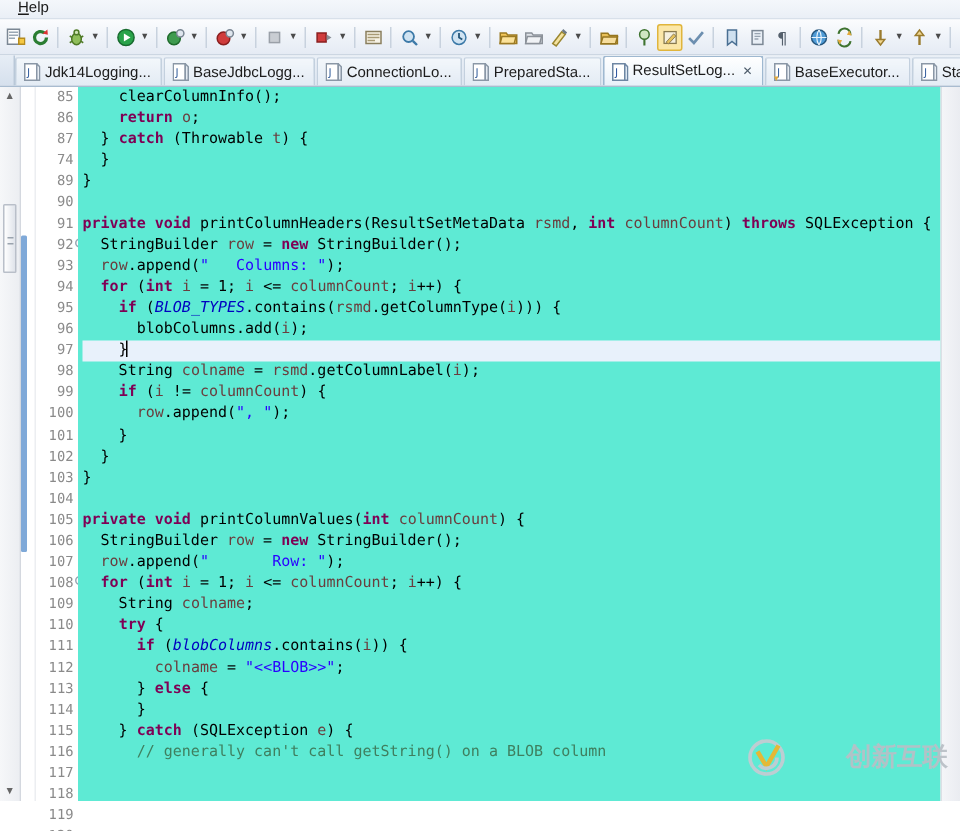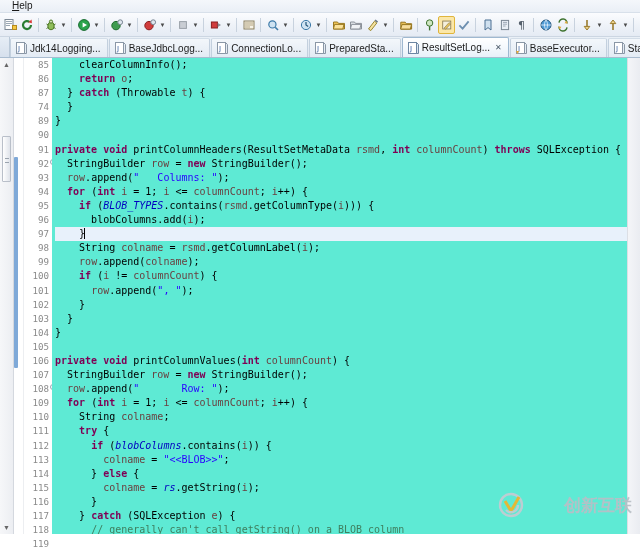--- a/index.html
+++ b/index.html
@@ -657,37 +657,35 @@
       <div class="code-line"><span class="tok-plain">}</span></div>
       <div class="code-line"></div>
       <div class="code-line"><span class="tok-kw">private</span><span class="tok-plain"> </span><span class="tok-kw">void</span><span class="tok-plain"> printColumnHeaders(ResultSetMetaData </span><span class="tok-loc">rsmd</span><span class="tok-plain">, </span><span class="tok-kw">int</span><span class="tok-plain"> </span><span class="tok-loc">columnCount</span><span class="tok-plain">) </span><span class="tok-kw">throws</span><span class="tok-plain"> SQLException {</span></div>
       <div class="code-line"><span class="tok-plain">  StringBuilder </span><span class="tok-loc">row</span><span class="tok-plain"> = </span><span class="tok-kw">new</span><span class="tok-plain"> StringBuilder();</span></div>
       <div class="code-line"><span class="tok-plain">  </span><span class="tok-loc">row</span><span class="tok-plain">.append(</span><span class="tok-str">"   Columns: "</span><span class="tok-plain">);</span></div>
       <div class="code-line"><span class="tok-plain">  </span><span class="tok-kw">for</span><span class="tok-plain"> (</span><span class="tok-kw">int</span><span class="tok-plain"> </span><span class="tok-loc">i</span><span class="tok-plain"> = 1; </span><span class="tok-loc">i</span><span class="tok-plain"> &lt;= </span><span class="tok-loc">columnCount</span><span class="tok-plain">; </span><span class="tok-loc">i</span><span class="tok-plain">++) {</span></div>
       <div class="code-line"><span class="tok-plain">    </span><span class="tok-kw">if</span><span class="tok-plain"> (</span><span class="tok-fld">BLOB_TYPES</span><span class="tok-plain">.contains(</span><span class="tok-loc">rsmd</span><span class="tok-plain">.getColumnType(</span><span class="tok-loc">i</span><span class="tok-plain">))) {</span></div>
       <div class="code-line"><span class="tok-plain">      blobColumns.add(</span><span class="tok-loc">i</span><span class="tok-plain">);</span></div>
       <div class="code-line current"><span class="tok-plain">    }</span><span class="caret"></span></div>
       <div class="code-line"><span class="tok-plain">    String </span><span class="tok-loc">colname</span><span class="tok-plain"> = </span><span class="tok-loc">rsmd</span><span class="tok-plain">.getColumnLabel(</span><span class="tok-loc">i</span><span class="tok-plain">);</span></div>
-      <div class="code-line"><span class="tok-plain">    </span><span class="tok-loc">row</span><span class="tok-plain">.append(</span><span class="tok-loc">colname</span><span class="tok-plain">);</span></div>
       <div class="code-line"><span class="tok-plain">    </span><span class="tok-kw">if</span><span class="tok-plain"> (</span><span class="tok-loc">i</span><span class="tok-plain"> != </span><span class="tok-loc">columnCount</span><span class="tok-plain">) {</span></div>
       <div class="code-line"><span class="tok-plain">      </span><span class="tok-loc">row</span><span class="tok-plain">.append(</span><span class="tok-str">", "</span><span class="tok-plain">);</span></div>
       <div class="code-line"><span class="tok-plain">    }</span></div>
       <div class="code-line"><span class="tok-plain">  }</span></div>
       <div class="code-line"><span class="tok-plain">}</span></div>
       <div class="code-line"></div>
       <div class="code-line"><span class="tok-kw">private</span><span class="tok-plain"> </span><span class="tok-kw">void</span><span class="tok-plain"> printColumnValues(</span><span class="tok-kw">int</span><span class="tok-plain"> </span><span class="tok-loc">columnCount</span><span class="tok-plain">) {</span></div>
       <div class="code-line"><span class="tok-plain">  StringBuilder </span><span class="tok-loc">row</span><span class="tok-plain"> = </span><span class="tok-kw">new</span><span class="tok-plain"> StringBuilder();</span></div>
       <div class="code-line"><span class="tok-plain">  </span><span class="tok-loc">row</span><span class="tok-plain">.append(</span><span class="tok-str">"       Row: "</span><span class="tok-plain">);</span></div>
       <div class="code-line"><span class="tok-plain">  </span><span class="tok-kw">for</span><span class="tok-plain"> (</span><span class="tok-kw">int</span><span class="tok-plain"> </span><span class="tok-loc">i</span><span class="tok-plain"> = 1; </span><span class="tok-loc">i</span><span class="tok-plain"> &lt;= </span><span class="tok-loc">columnCount</span><span class="tok-plain">; </span><span class="tok-loc">i</span><span class="tok-plain">++) {</span></div>
       <div class="code-line"><span class="tok-plain">    String </span><span class="tok-loc">colname</span><span class="tok-plain">;</span></div>
       <div class="code-line"><span class="tok-plain">    </span><span class="tok-kw">try</span><span class="tok-plain"> {</span></div>
       <div class="code-line"><span class="tok-plain">      </span><span class="tok-kw">if</span><span class="tok-plain"> (</span><span class="tok-fld">blobColumns</span><span class="tok-plain">.contains(</span><span class="tok-loc">i</span><span class="tok-plain">)) {</span></div>
       <div class="code-line"><span class="tok-plain">        </span><span class="tok-loc">colname</span><span class="tok-plain"> = </span><span class="tok-str">"&lt;&lt;BLOB&gt;&gt;"</span><span class="tok-plain">;</span></div>
       <div class="code-line"><span class="tok-plain">      } </span><span class="tok-kw">else</span><span class="tok-plain"> {</span></div>
-      <div class="code-line"><span class="tok-plain">        </span><span class="tok-loc">colname</span><span class="tok-plain"> = </span><span class="tok-fld">rs</span><span class="tok-plain">.getString(</span><span class="tok-loc">i</span><span class="tok-plain">);</span></div>
       <div class="code-line"><span class="tok-plain">      }</span></div>
       <div class="code-line"><span class="tok-plain">    } </span><span class="tok-kw">catch</span><span class="tok-plain"> (SQLException </span><span class="tok-loc">e</span><span class="tok-plain">) {</span></div>
       <div class="code-line"><span class="tok-plain">      </span><span class="tok-cmt">// generally can't call getString() on a BLOB column</span></div>
     </div>
 
   <div class="right-strip"></div>
 
   <div class="watermark">
     <svg class="wm-logo" viewBox="0 0 26 26">
       <circle cx="13" cy="13" r="11" fill="none" stroke="#c6cbd2" stroke-width="2.4"></circle>

